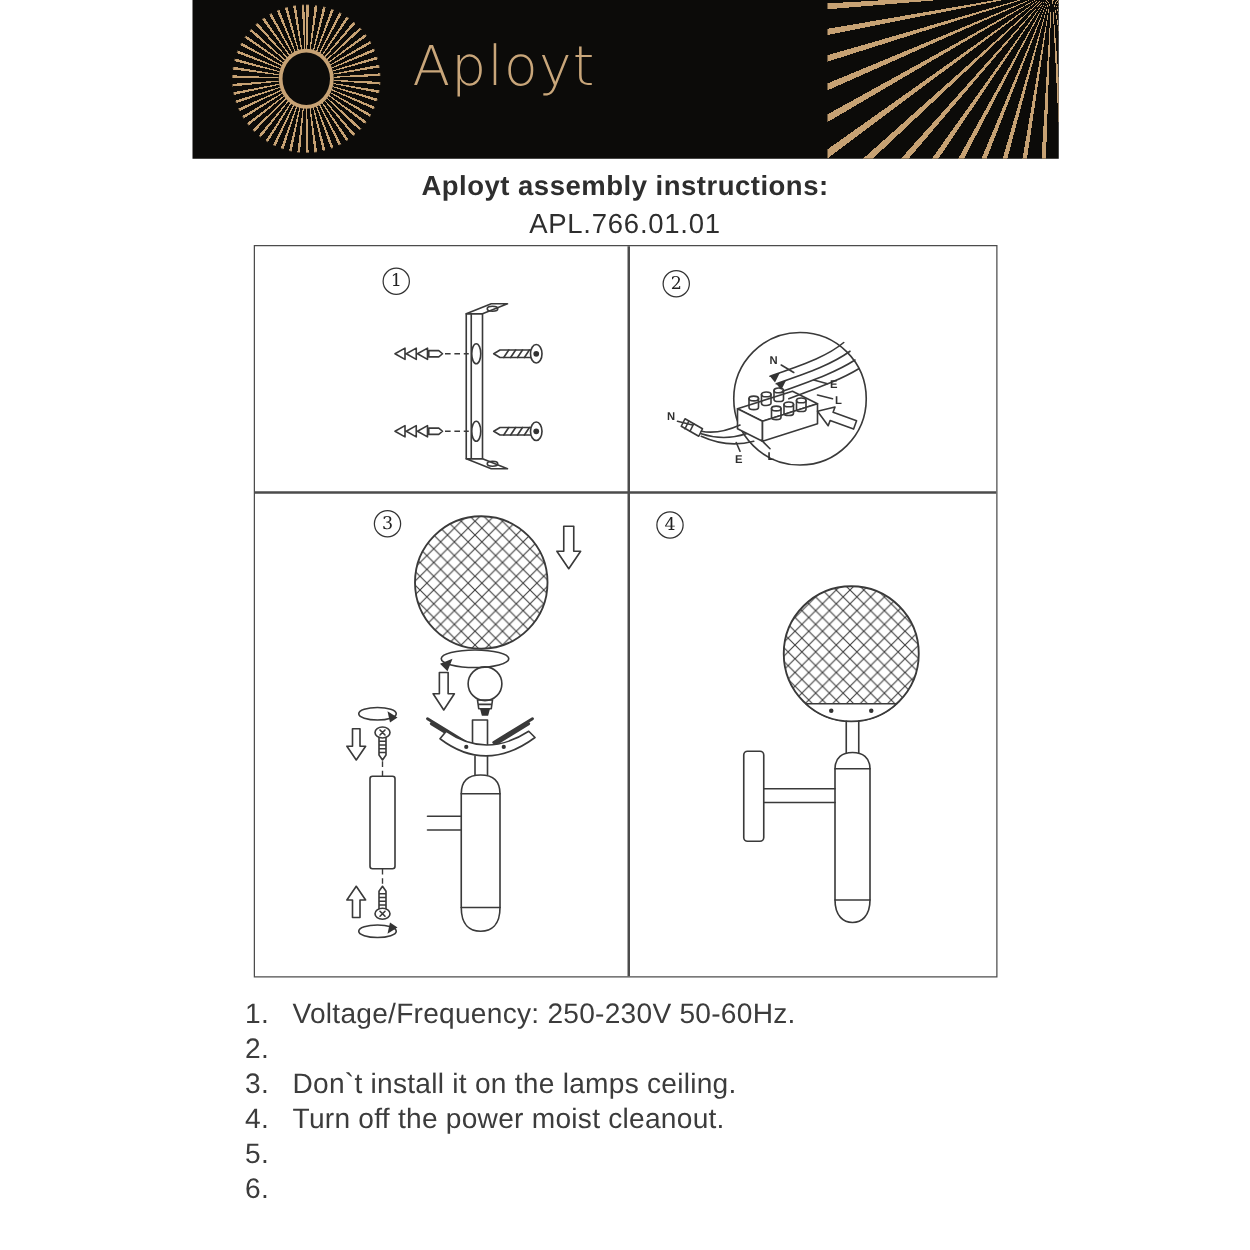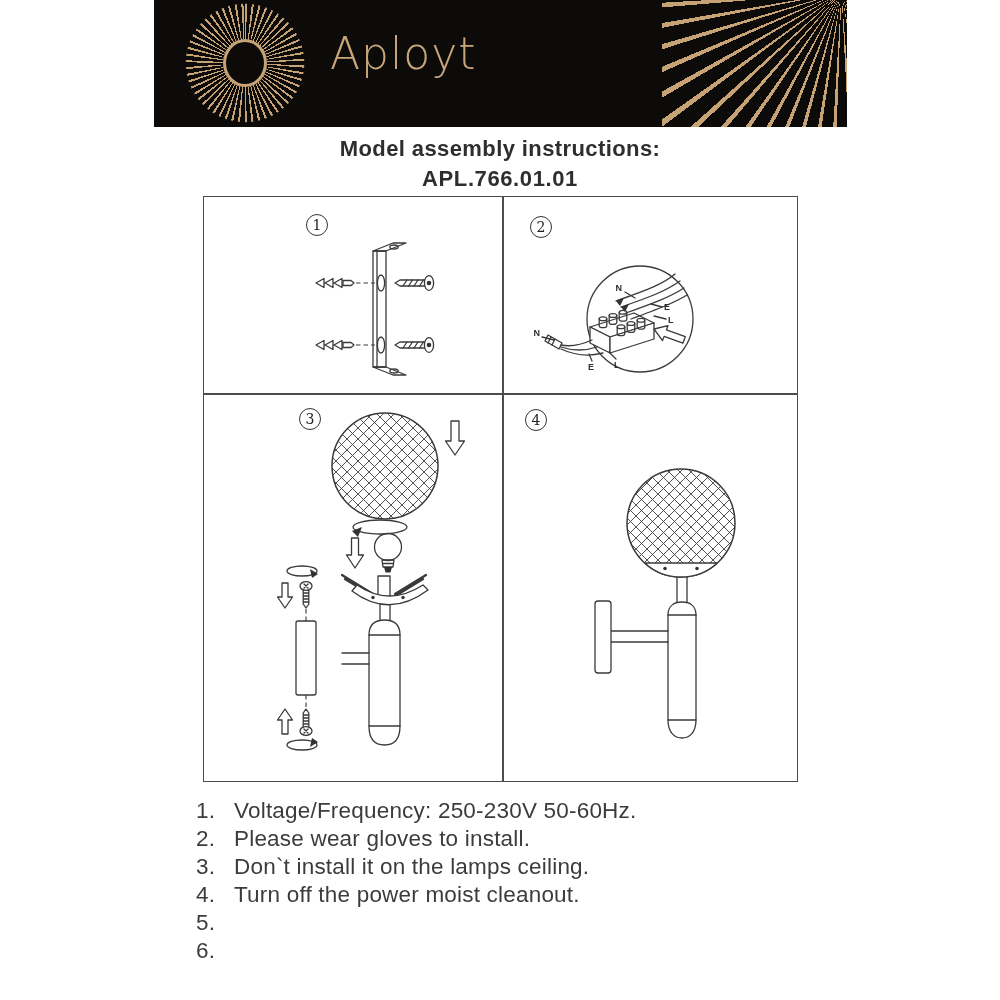--- a/index.html
+++ b/index.html
@@ -17,21 +17,21 @@
   .sunburst .ring { position:absolute; left:50%; top:50%; width:44px; height:48px; margin:-24px 0 0 -22px;
     border:3px solid #c7a274; border-radius:50%; background:#0c0b09; }
   .brand-text { position:absolute; left:176px; top:28px; font-family:"DejaVu Sans", sans-serif;
     font-weight:200; font-size:44px; color:#c9a67a; letter-spacing:1px; }
   .fan { position:absolute; right:0; top:0; width:185px; height:127px;
     background:repeating-conic-gradient(from 150deg at 97% -6%, #c7a274 0deg 1.5deg, transparent 1.5deg 6.4deg); }
 
   
   .title-block { position:absolute; left:0; top:136px; width:1000px; text-align:center; color:#2e2e2e; }
   .title-line1 { font-size:22px; font-weight:600; letter-spacing:0.4px; }
-  .title-line2 { font-size:22px; font-weight:700; letter-spacing:0.6px; margin-top:4px; }
+  .title-line2 { font-size:22px; font-weight:400; letter-spacing:0.6px; margin-top:4px; }
 
   
   .grid { position:absolute; left:203px; top:196px; width:595px; height:586px;
     border:1.7px solid #4c4c4c; background:#fff; }
   .vdiv { position:absolute; left:298px; top:0; width:1.7px; height:100%; background:#4c4c4c; }
   .hdiv { position:absolute; left:0; top:196px; width:100%; height:1.7px; background:#4c4c4c; }
   .panel { position:absolute; }
   .p1 { left:0; top:0; width:298px; height:196px; }
   .p2 { left:300px; top:0; width:291px; height:196px; }
   .p3 { left:0; top:198px; width:298px; height:384px; }
@@ -65,21 +65,21 @@
   <div class="banner">
     <div class="sunburst">
       <div class="rays"></div>
       <div class="ring"></div>
     </div>
     <div class="brand-text">Aployt</div>
     <div class="fan"></div>
   </div>
 
   <div class="title-block">
-    <div class="title-line1">Model assembly instructions:</div>
+    <div class="title-line1">Aployt assembly instructions:</div>
     <div class="title-line2">APL.766.01.01</div>
   </div>
 
   <div class="grid">
     <div class="vdiv"></div>
     <div class="hdiv"></div>
 
     <div class="panel p1">
       <span class="step-badge">1</span>
       <svg viewBox="0 0 298 194">
@@ -263,21 +263,20 @@
     </div>
   </div>
 
   <ol class="instructions">
     <li>
       <span class="num">1.</span>
       <span class="txt">Voltage/Frequency: 250-230V 50-60Hz.</span>
     </li>
     <li>
       <span class="num">2.</span>
-      <span class="txt">Please wear gloves to install.</span>
     </li>
     <li>
       <span class="num">3.</span>
       <span class="txt">Don`t install it on the lamps ceiling.</span>
     </li>
     <li>
       <span class="num">4.</span>
       <span class="txt">Turn off the power moist cleanout.</span>
     </li>
     <li>

